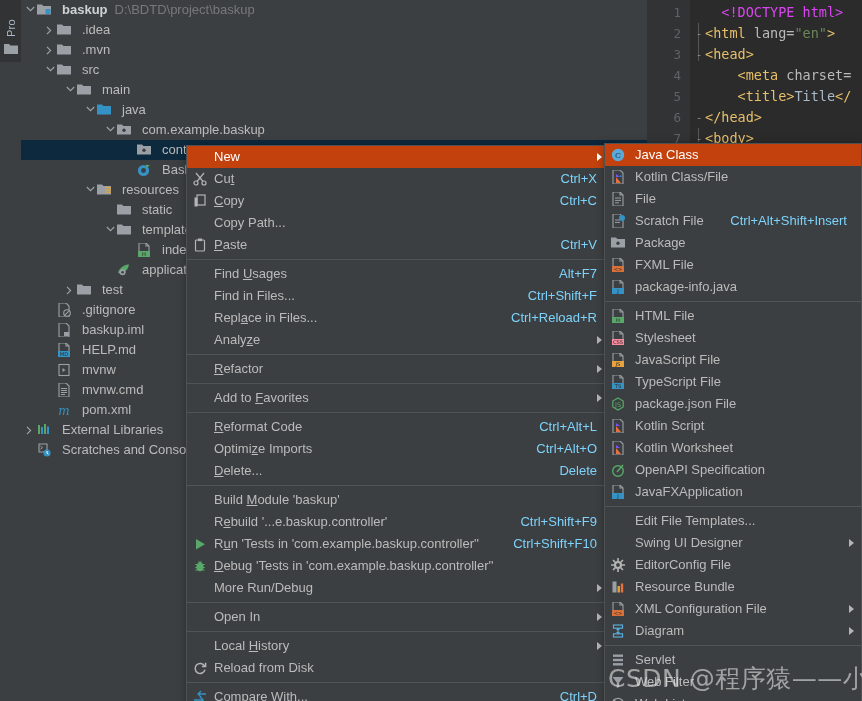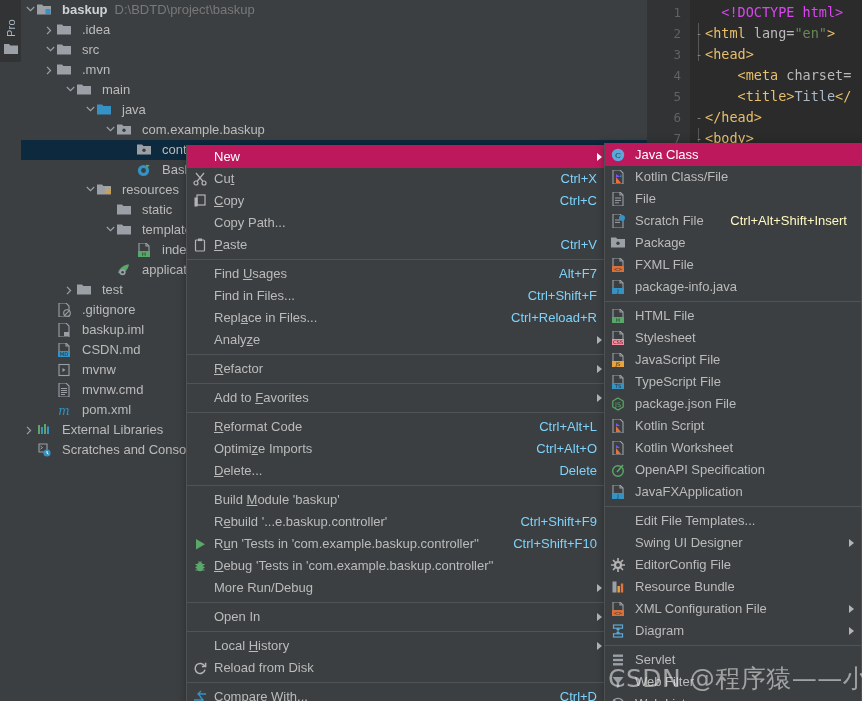--- a/index.html
+++ b/index.html
@@ -94,37 +94,37 @@
     box-shadow:2px 2px 9px rgba(0,0,0,.45);
   }
   #ctxmenu{ left:186px; top:145px; width:424px; }
   #submenu { left:604px; top:143px; width:258px; }
 
   .mi{
     position:relative; height:22px; line-height:22px;
     font-size:13px; color:#bbbbbb; white-space:nowrap;
     cursor:default;
   }
-  .mi.hl{ background:#be185d; color:#ffffff; }
+  .mi.hl{ background:#c2410c; color:#ffffff; }
   .mi .micon{
     position:absolute; left:4px; top:0; width:20px; height:22px;
   }
   .mi .micon svg{ position:absolute; left:2px; top:4px; }
   .mi .mlabel{ position:absolute; left:27px; top:0; }
   .mi .mshort{ position:absolute; right:12px; top:0; color:#7dd3fc; font-size:13px; }
   .mi .msub{
     position:absolute; right:7px; top:0; height:22px;
   }
   .mi .msub svg{ position:absolute; top:7px; right:0; }
   .sep{ height:1px; background:#515457; margin:3px 0; }
   .u{ text-decoration:underline; }
 
   
   #submenu .mi .mlabel{ left:30px; }
-  #submenu .mi .mshort{ right:14px; color:#fef9c3; }
+  #submenu .mi .mshort{ right:14px; color:#7dd3fc; }
 
   
   .watermark{
     position:absolute; left:608px; top:662px;
     font-size:25px; color:rgba(225,225,225,.62);
     font-family:"DejaVu Sans", sans-serif;
     white-space:nowrap; letter-spacing:.5px;
     pointer-events:none;
   }
 </style>
@@ -149,30 +149,30 @@
             <path d="M0.8 1l3.7 3.6L8.2 1" fill="none" stroke="#9aa0a6" stroke-width="1.2"></path>
           </svg></span><span class="ico"><svg width="14" height="13" viewBox="0 0 14 13">
             <path d="M0 1.5h5L6.4 3H14v8.5H0z" fill="#9aa0a6"></path>
             <rect x="8.5" y="6" width="5" height="5" fill="#3592c4"></rect>
           </svg></span><span class="lbl bold">baskup</span><span class="path">D:\BDTD\project\baskup</span></div>
       <div class="row"><span style="display:inline-block;width:20px"></span><span class="arrow"><svg width="6" height="9" viewBox="0 0 6 9">
             <path d="M1 0.8l3.6 3.7L1 8.2" fill="none" stroke="#9aa0a6" stroke-width="1.2"></path>
           </svg></span><span class="ico"><svg width="14" height="13" viewBox="0 0 14 13">
             <path d="M0 1.5h5L6.4 3H14v8.5H0z" fill="#9aa0a6"></path>
           </svg></span><span class="lbl">.idea</span></div>
+      <div class="row"><span style="display:inline-block;width:20px"></span><span class="arrow"><svg width="6" height="9" viewBox="0 0 6 9">
+            <path d="M1 0.8l3.6 3.7L1 8.2" fill="none" stroke="#9aa0a6" stroke-width="1.2"></path>
+          </svg></span><span class="ico"><svg width="14" height="13" viewBox="0 0 14 13">
+            <path d="M0 1.5h5L6.4 3H14v8.5H0z" fill="#9aa0a6"></path>
+          </svg></span><span class="lbl">.mvn</span></div>
       <div class="row"><span style="display:inline-block;width:20px"></span><span class="arrow"><svg width="9" height="6" viewBox="0 0 9 6">
             <path d="M0.8 1l3.7 3.6L8.2 1" fill="none" stroke="#9aa0a6" stroke-width="1.2"></path>
           </svg></span><span class="ico"><svg width="14" height="13" viewBox="0 0 14 13">
             <path d="M0 1.5h5L6.4 3H14v8.5H0z" fill="#9aa0a6"></path>
           </svg></span><span class="lbl">src</span></div>
-      <div class="row"><span style="display:inline-block;width:20px"></span><span class="arrow"><svg width="6" height="9" viewBox="0 0 6 9">
-            <path d="M1 0.8l3.6 3.7L1 8.2" fill="none" stroke="#9aa0a6" stroke-width="1.2"></path>
-          </svg></span><span class="ico"><svg width="14" height="13" viewBox="0 0 14 13">
-            <path d="M0 1.5h5L6.4 3H14v8.5H0z" fill="#9aa0a6"></path>
-          </svg></span><span class="lbl">.mvn</span></div>
       <div class="row"><span style="display:inline-block;width:40px"></span><span class="arrow"><svg width="9" height="6" viewBox="0 0 9 6">
             <path d="M0.8 1l3.7 3.6L8.2 1" fill="none" stroke="#9aa0a6" stroke-width="1.2"></path>
           </svg></span><span class="ico"><svg width="14" height="13" viewBox="0 0 14 13">
             <path d="M0 1.5h5L6.4 3H14v8.5H0z" fill="#9aa0a6"></path>
           </svg></span><span class="lbl">main</span></div>
       <div class="row"><span style="display:inline-block;width:60px"></span><span class="arrow"><svg width="9" height="6" viewBox="0 0 9 6">
             <path d="M0.8 1l3.7 3.6L8.2 1" fill="none" stroke="#9aa0a6" stroke-width="1.2"></path>
           </svg></span><span class="ico"><svg width="14" height="13" viewBox="0 0 14 13">
             <path d="M0 1.5h5L6.4 3H14v8.5H0z" fill="#3592c4"></path>
           </svg></span><span class="lbl">java</span></div>
@@ -230,21 +230,21 @@
           </svg></span><span class="lbl">.gitignore</span></div>
       <div class="row"><span style="display:inline-block;width:20px"></span><span class="arrow"></span><span class="ico"><svg width="14" height="14" viewBox="0 0 14 14">
             <path d="M2 0h7l3 3v11H2z" fill="none" stroke="#9aa0a6" stroke-width="1.1"></path>
             <rect x="7" y="9" width="5" height="4" fill="#9aa0a6"></rect>
           </svg></span><span class="lbl">baskup.iml</span></div>
       <div class="row"><span style="display:inline-block;width:20px"></span><span class="arrow"></span><span class="ico"><svg width="14" height="14" viewBox="0 0 14 14">
             <path d="M2 0h7l3 3v11H2z" fill="none" stroke="#9aa0a6" stroke-width="1.1"></path>
             <path d="M9 0v3h3" fill="none" stroke="#9aa0a6" stroke-width="1.1"></path>
             <rect x="1" y="8" width="12" height="6" fill="#3592c4"></rect>
             <text x="7" y="13" font-size="5.2" font-family="DejaVu Sans, sans-serif" fill="#2b2b2b" text-anchor="middle">MD</text>
-          </svg></span><span class="lbl">CSDN.md</span></div>
+          </svg></span><span class="lbl">HELP.md</span></div>
       <div class="row"><span style="display:inline-block;width:20px"></span><span class="arrow"></span><span class="ico"><svg width="14" height="14" viewBox="0 0 14 14">
             <rect x="2" y="1.5" width="10" height="11" fill="none" stroke="#9aa0a6" stroke-width="1.1"></rect>
             <path d="M5.5 5l3 2-3 2z" fill="#9aa0a6"></path>
           </svg></span><span class="lbl">mvnw</span></div>
       <div class="row"><span style="display:inline-block;width:20px"></span><span class="arrow"></span><span class="ico"><svg width="14" height="14" viewBox="0 0 14 14">
             <path d="M2 0h7l3 3v11H2z" fill="none" stroke="#9aa0a6" stroke-width="1.1"></path>
             <path d="M4 5.5h6M4 7.5h6M4 9.5h6M4 11.5h4" stroke="#9aa0a6" stroke-width="1"></path>
           </svg></span><span class="lbl">mvnw.cmd</span></div>
       <div class="row"><span style="display:inline-block;width:20px"></span><span class="arrow"></span><span class="ico"><svg width="14" height="14" viewBox="0 0 14 14">
             <text x="7" y="11.5" font-size="12" font-style="italic" font-family="DejaVu Serif, serif" fill="#3592c4" text-anchor="middle">m</text>

